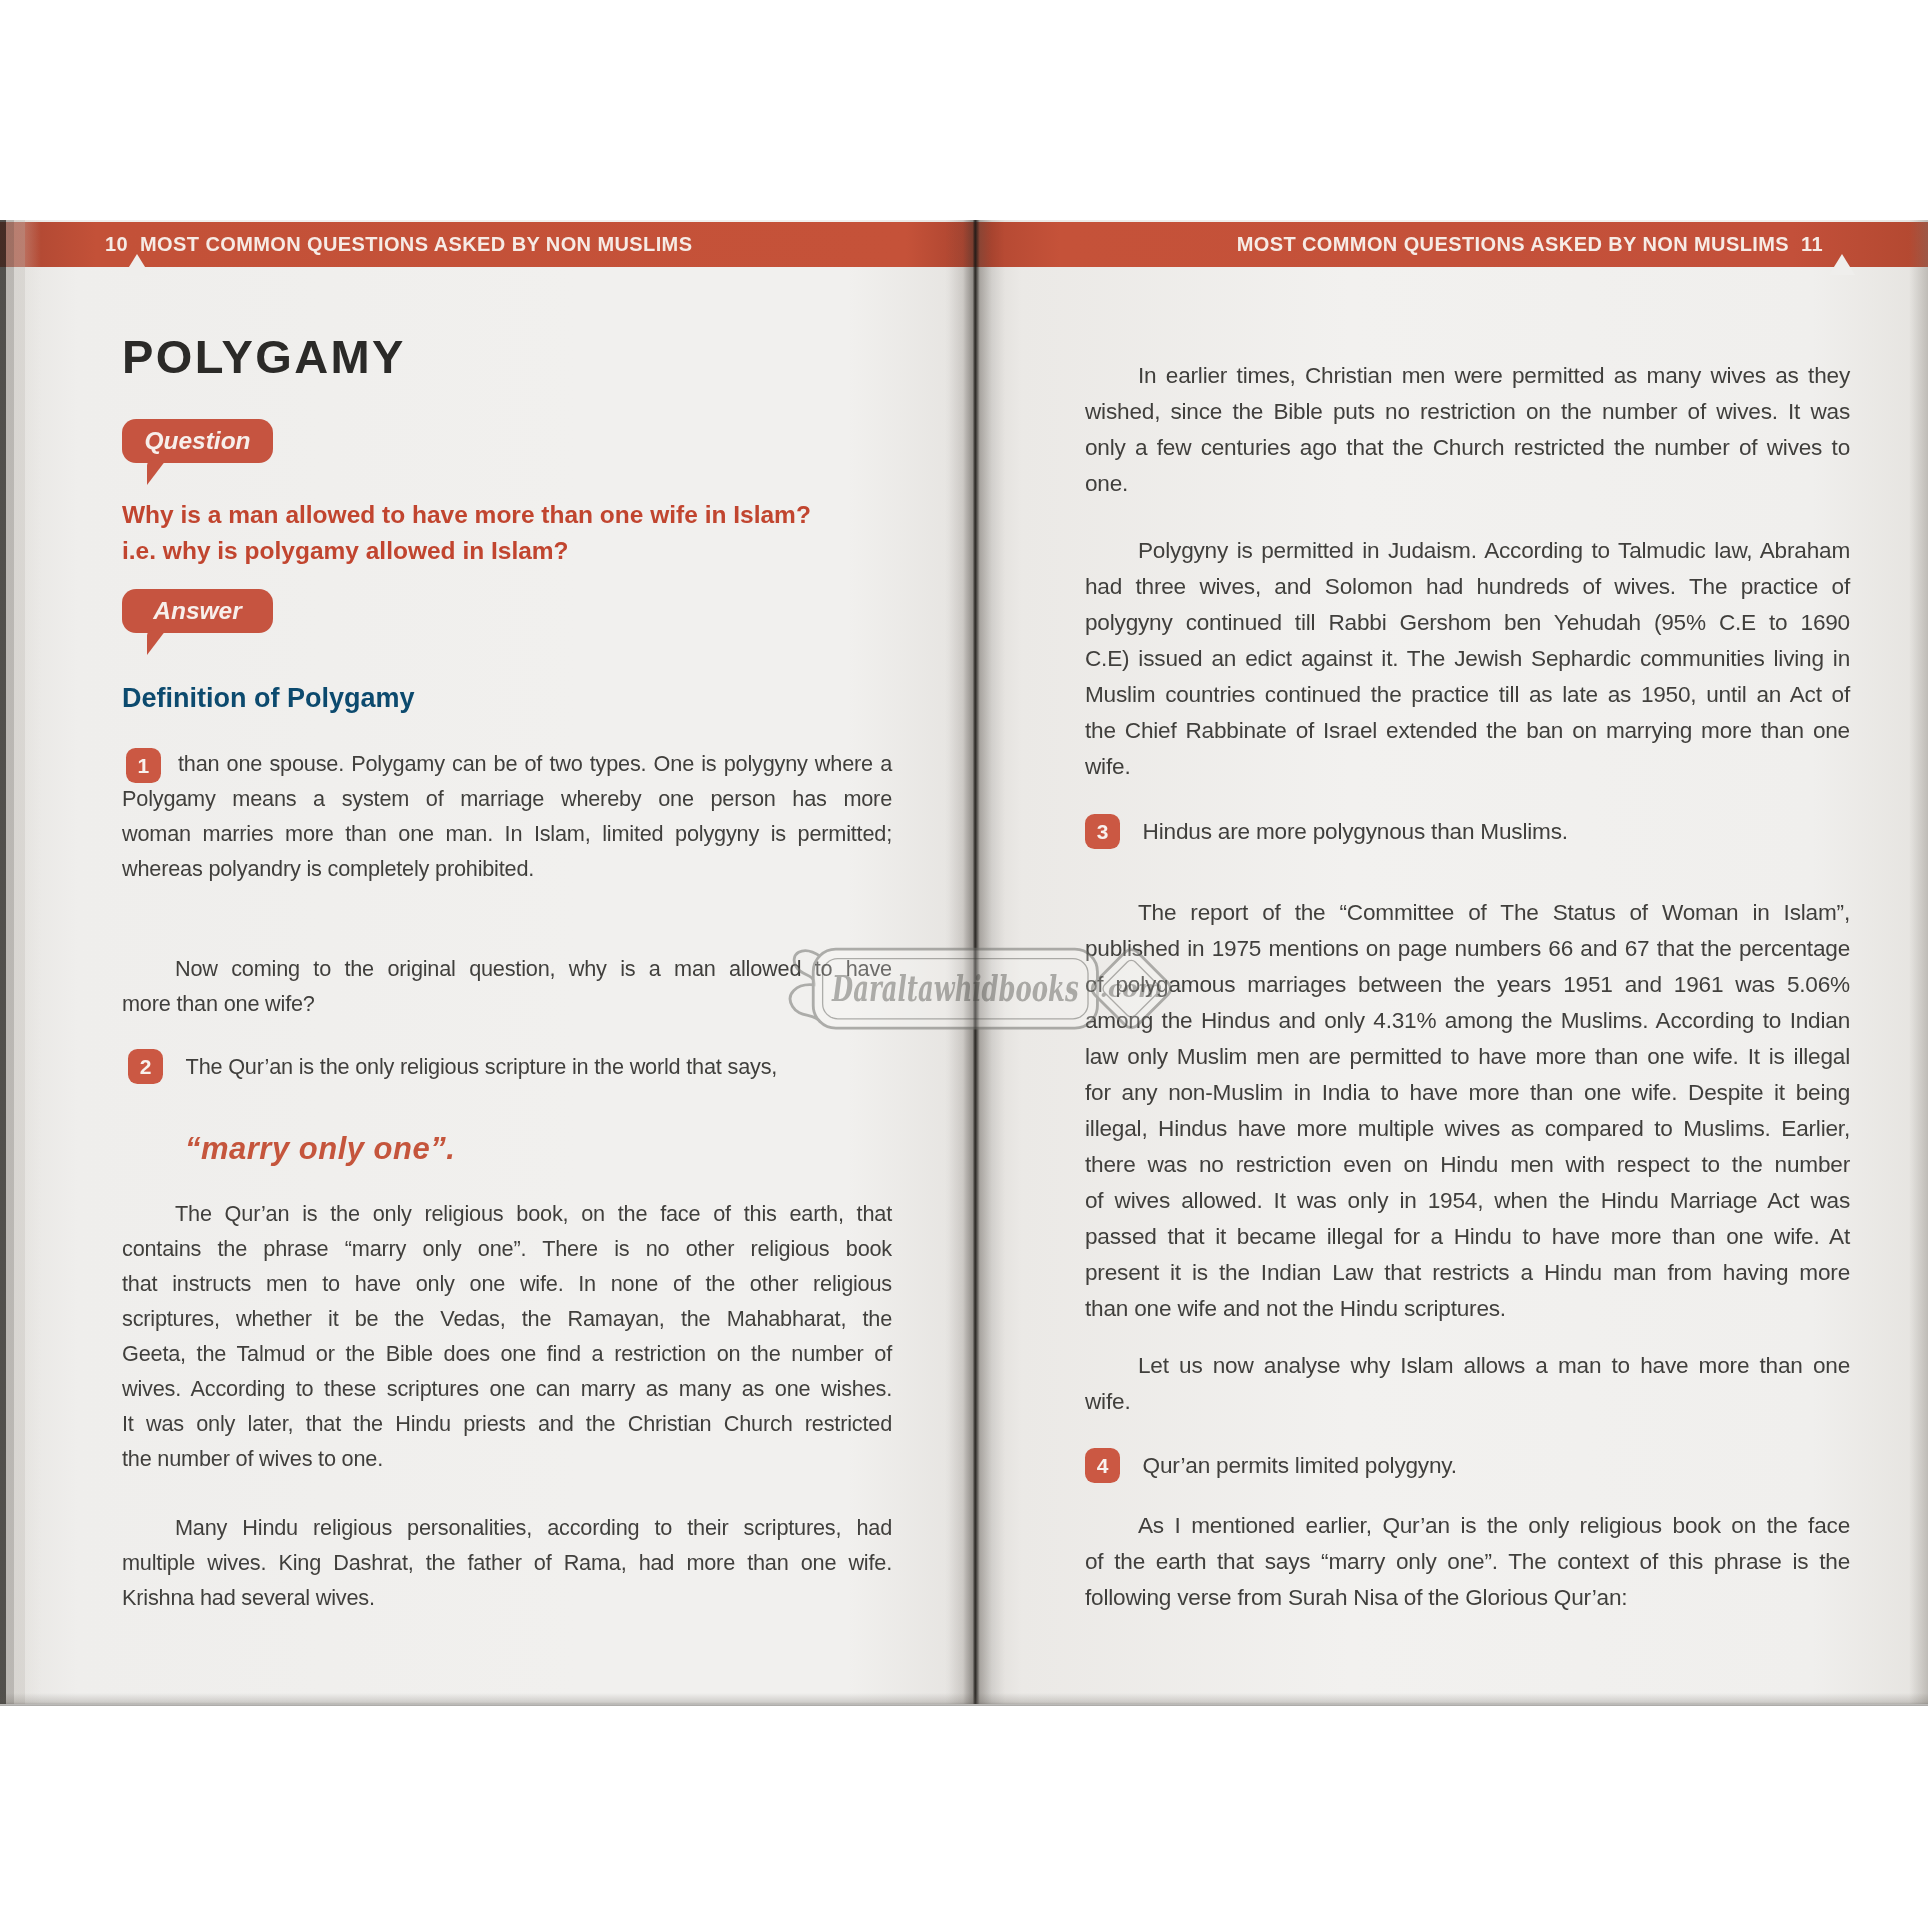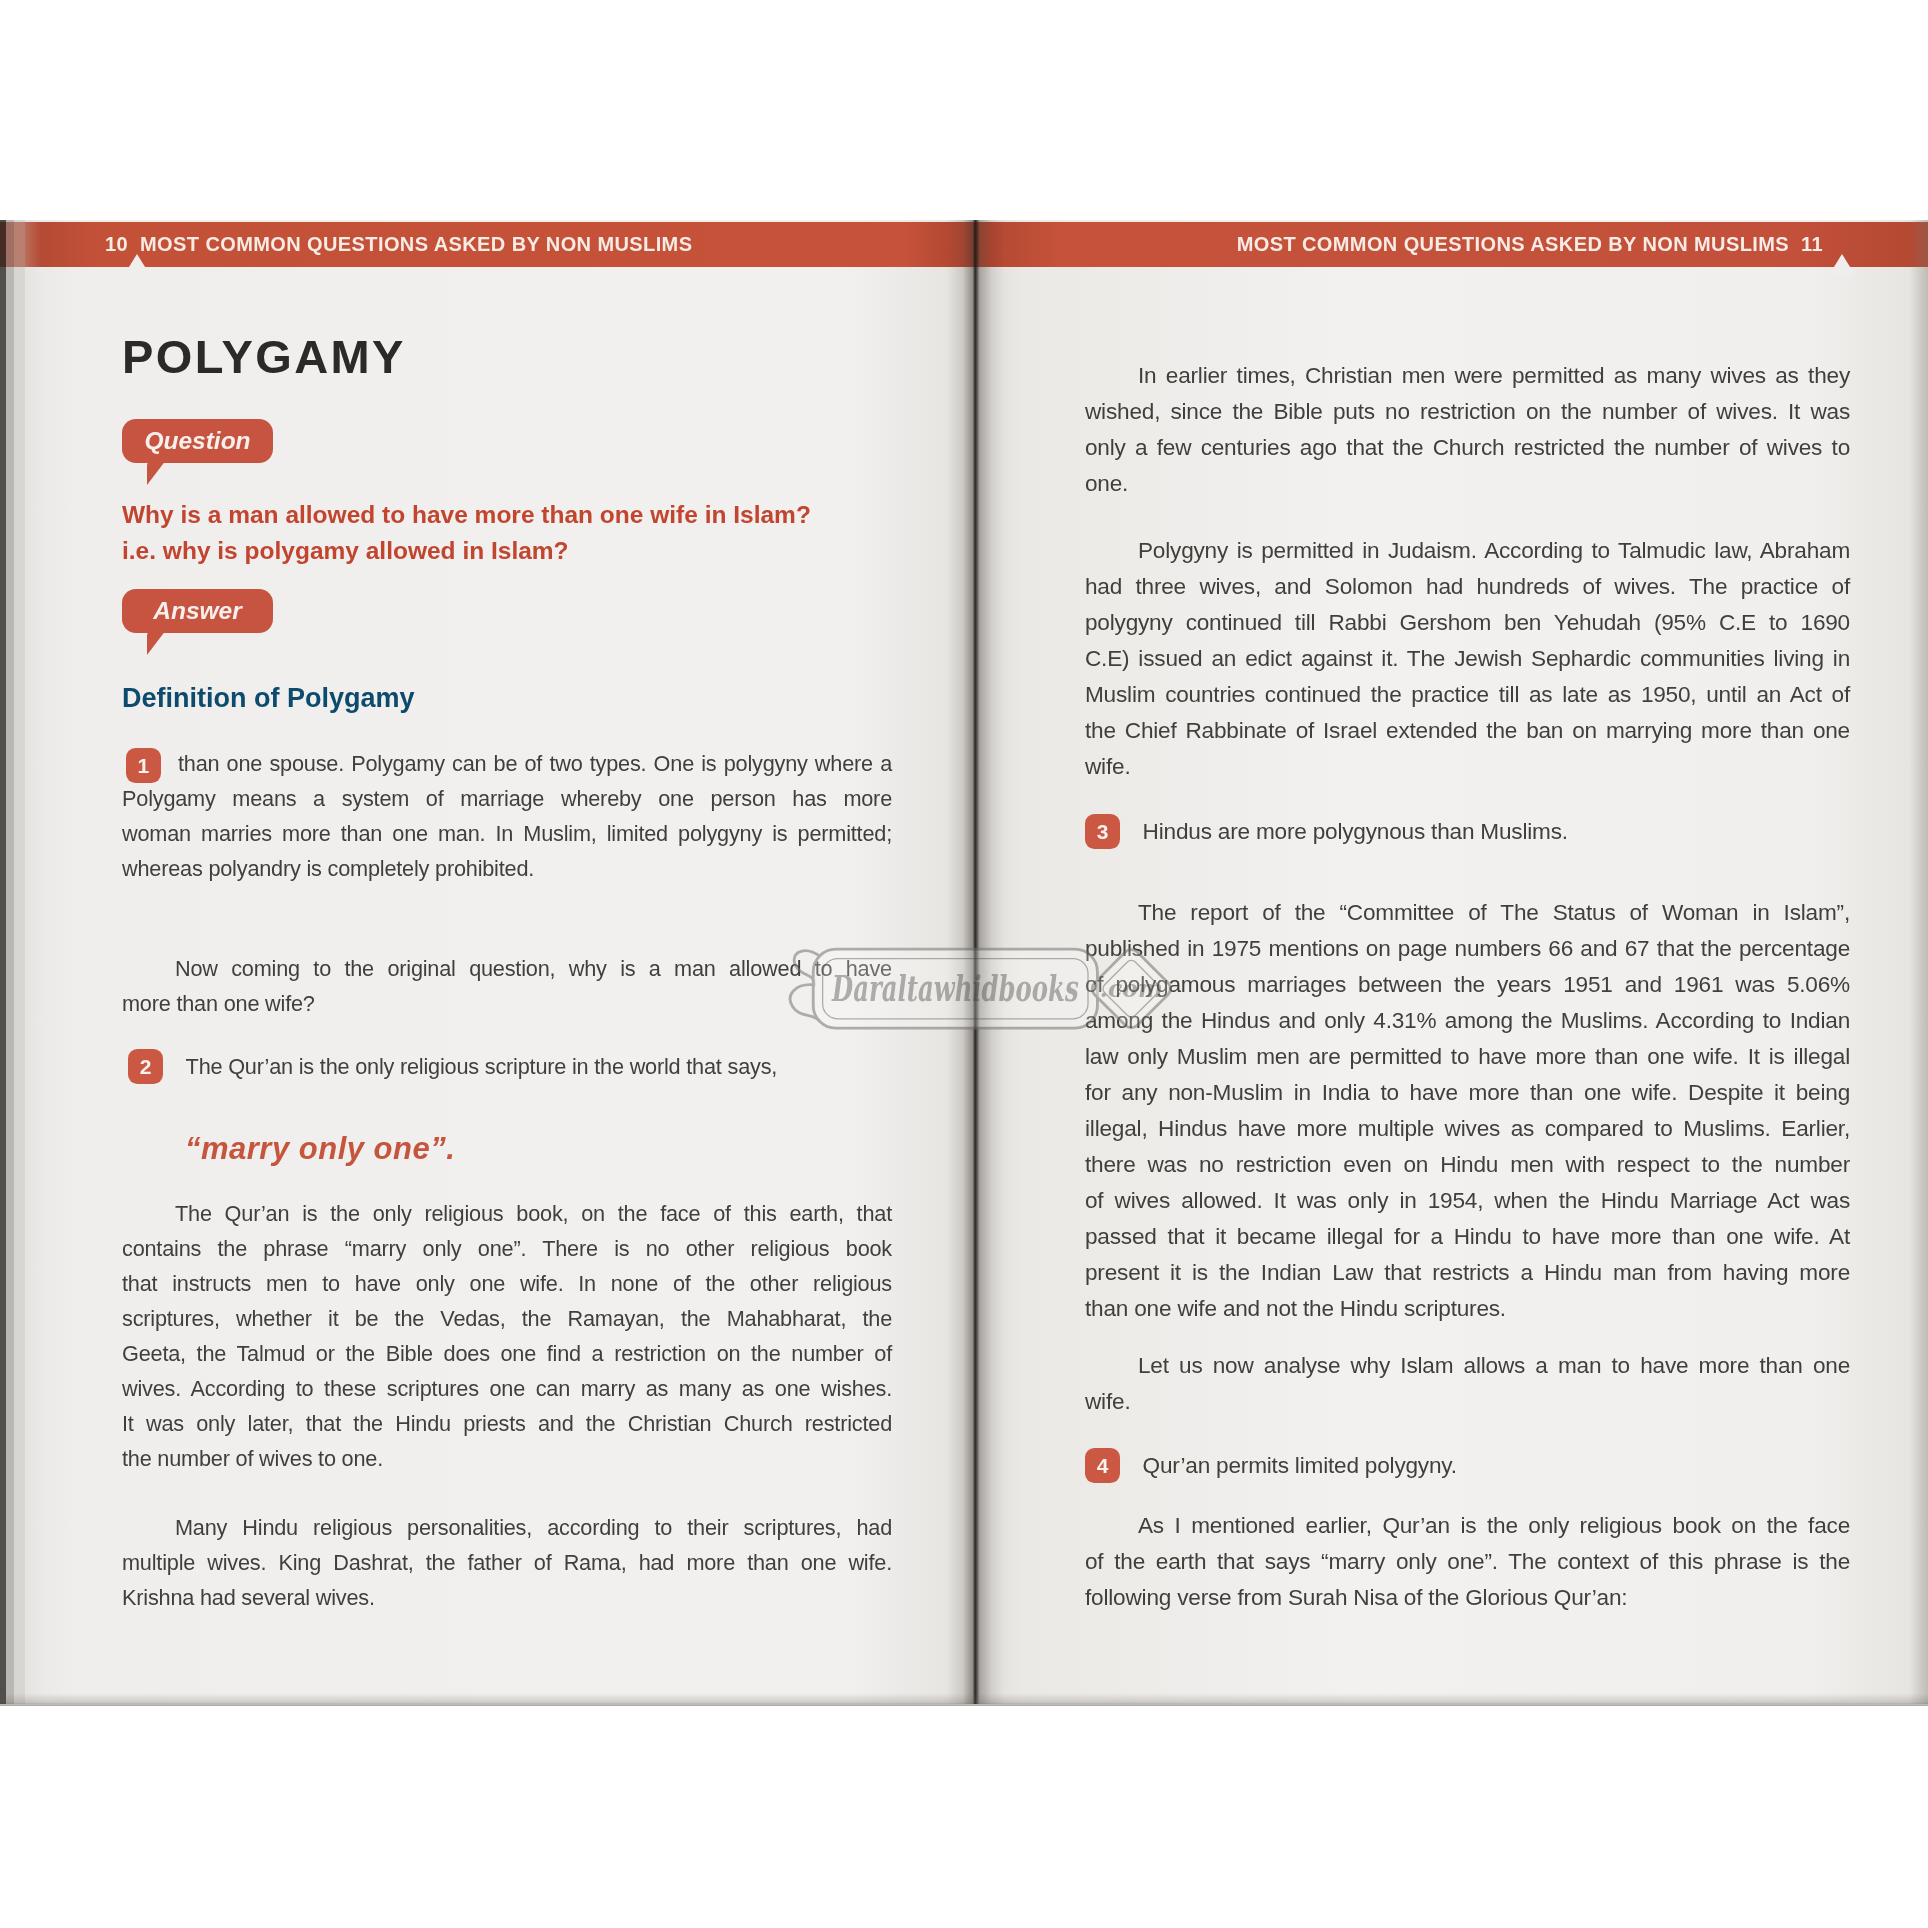--- a/index.html
+++ b/index.html
@@ -118,21 +118,21 @@
     <span>Answer</span>
   </div>
 
   <div class="def-heading">Definition of Polygamy</div>
 
   <div class="point-block col-left body-l block" style="top:746px;">
     <div class="num-badge">1</div>
     <div class="point-lines">
         <div class="line">than one spouse. Polygamy can be of two types. One is polygyny where a</div>
         <div class="line">Polygamy means a system of marriage whereby one person has more</div>
-        <div class="line">woman marries more than one man. In Muslim, limited polygyny is permitted;</div>
+        <div class="line">woman marries more than one man. In Islam, limited polygyny is permitted;</div>
         <div class="line">whereas polyandry is completely prohibited.</div>
       </div>
   </div>
 
   <div class="block col-left body-l indent" style="top:951px;">
       <div class="line">Now coming to the original question, why is a man allowed to have</div>
       <div class="line">more than one wife?</div>
     </div>
 
   <div class="point-row" style="left:128px;top:1049px;width:765px;">

